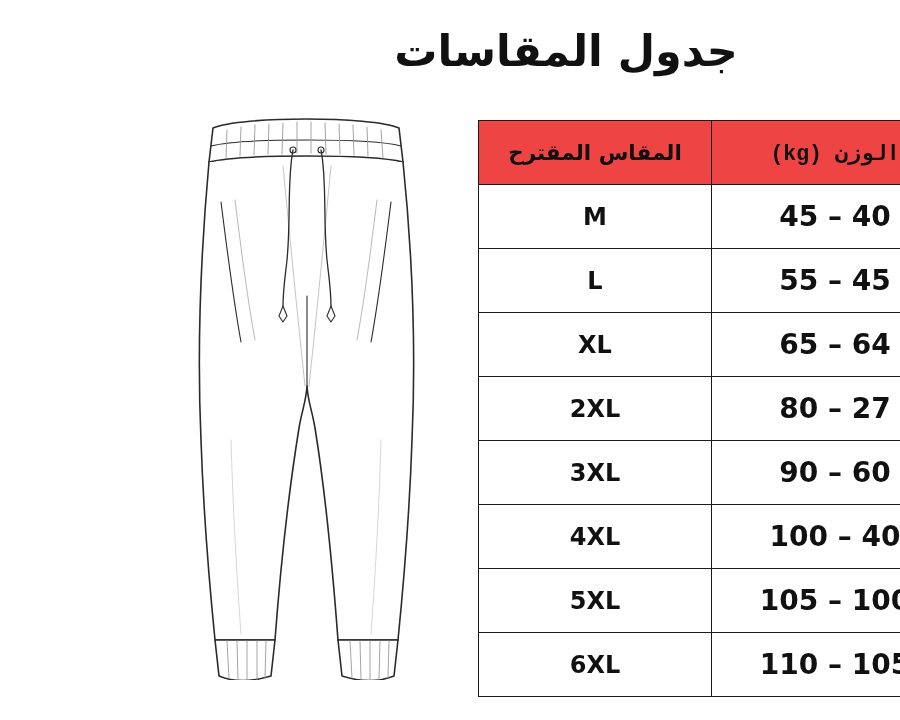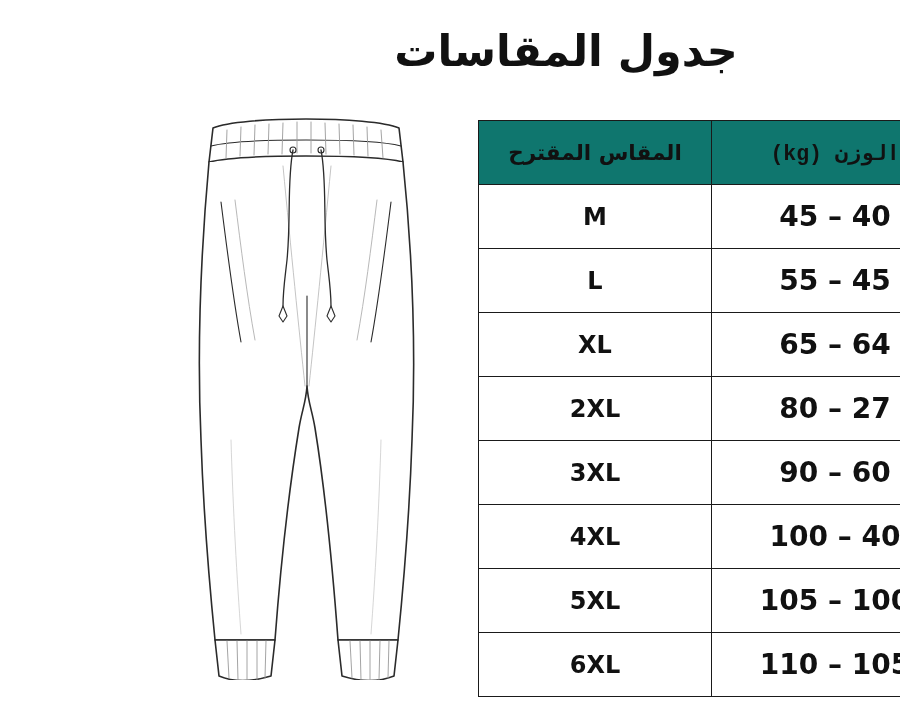--- a/index.html
+++ b/index.html
@@ -60,21 +60,21 @@
     height: 63px;
     text-align: center;
     vertical-align: middle;
     font-size: 28px;
     font-weight: bold;
     color: #111111;
     padding: 0;
   }
   .size-table th {
     font-size: 21.5px;
-    background: #0f766e;
+    background: #ef4444;
   }
   .col-weight { width: 246px; font-family: Liberation Mono, monospace; }
   .col-size { width: 232px; }
   .size-table td.size-val {
     font-size: 24px;
   }
 </style>
 </head>
 <body>
 

